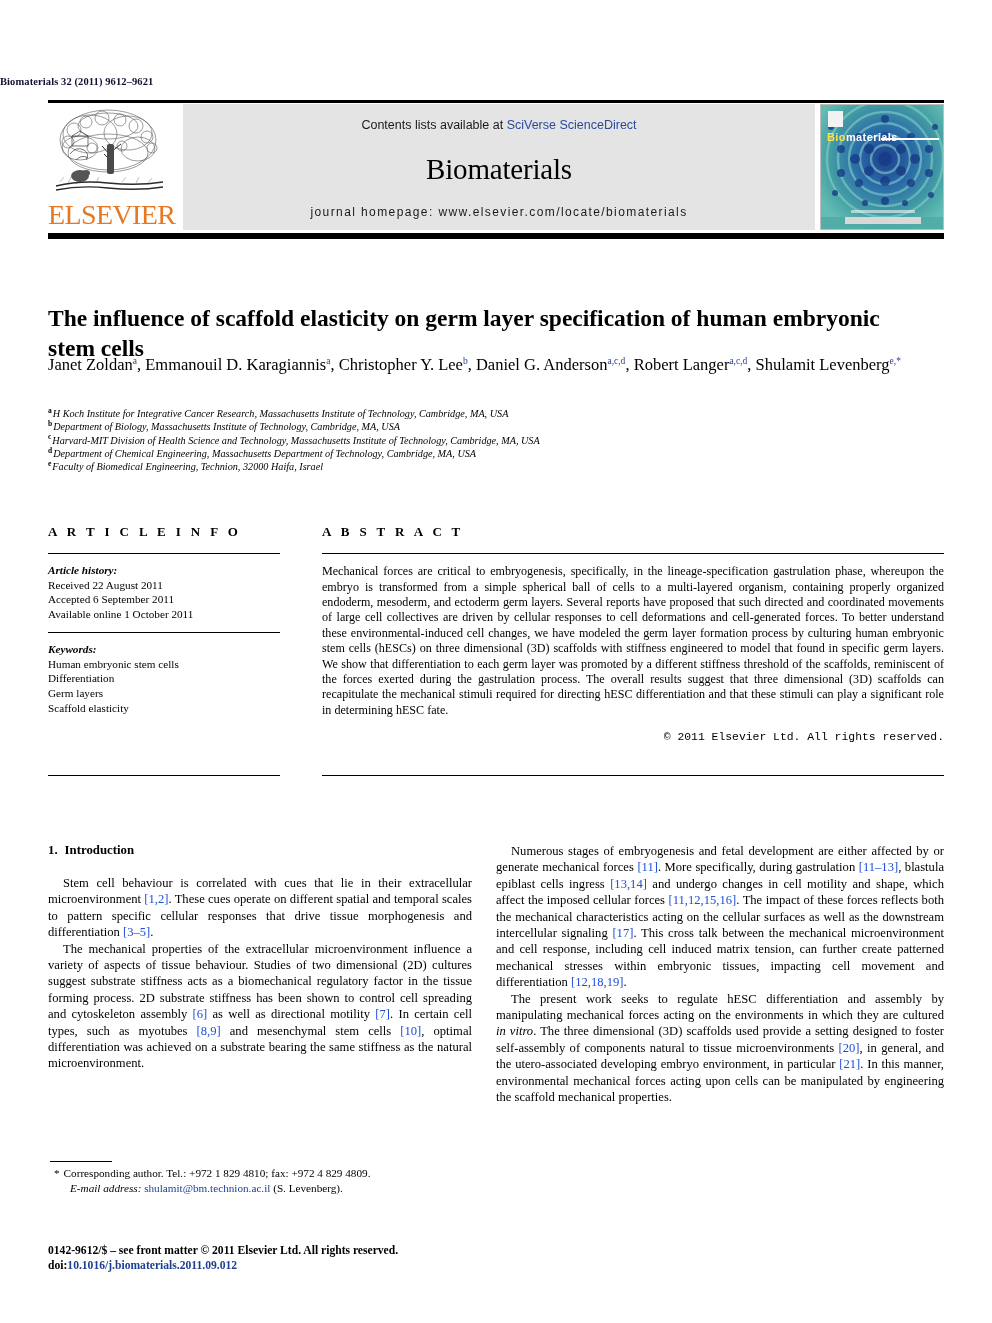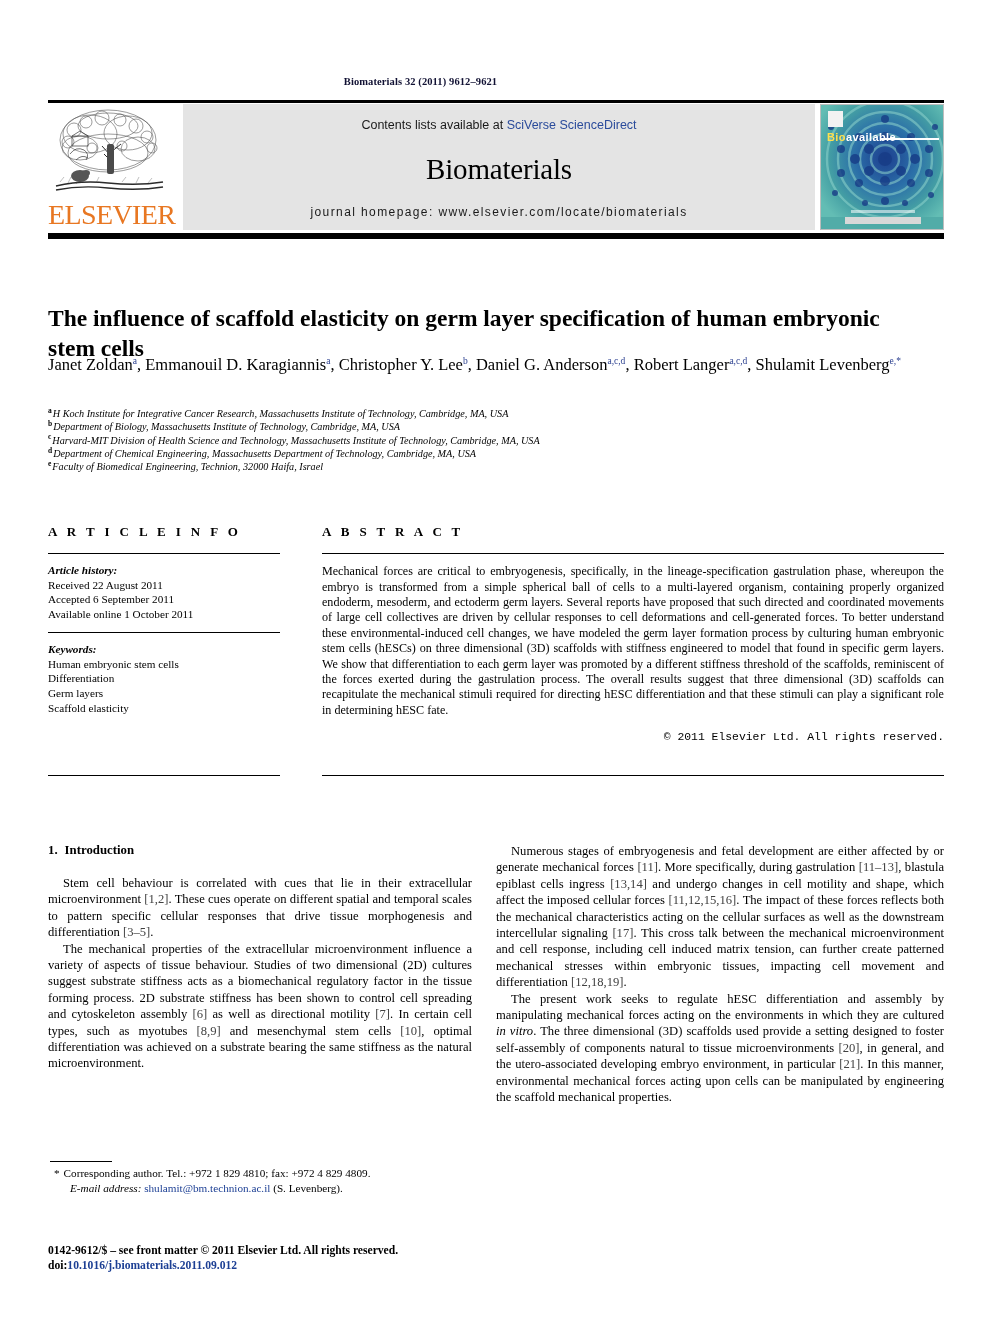--- a/index.html
+++ b/index.html
@@ -22,21 +22,20 @@
     width: 992px;
     height: 1323px;
   }
 
   
   .runhead {
     position: absolute;
     top: 76px;
     left: 0;
     width: 841px;
-    text-align: center;
     font-family: "Liberation Serif", serif;
     font-weight: bold;
     font-size: 10.5px;
     color: #111133;
     letter-spacing: 0.1px;
   }
 
   
   .masthead {
     position: absolute;
@@ -318,21 +317,21 @@
   .h1 .num { margin-right: 7px; }
   p.body {
     font-family: "Liberation Serif", serif;
     font-size: 12.6px;
     line-height: 16.4px;
     text-align: justify;
     margin: 0;
     text-indent: 15px;
   }
   p.body + p.body { margin-top: 0px; }
-  .ref { color: #404040; }
+  .ref { color: #1d4ed8; }
 
   
   .fn-rule {
     position: absolute;
     left: 50px;
     top: 1161px;
     width: 62px;
     height: 1px;
     background: #000;
   }
@@ -471,21 +470,21 @@
           <circle cx="44" cy="98" r="3"></circle>
             <circle cx="84" cy="98" r="3"></circle>
           <circle cx="14" cy="88" r="3"></circle>
             <circle cx="110" cy="90" r="3"></circle>
           <circle cx="10" cy="22" r="3"></circle>
             <circle cx="114" cy="22" r="3"></circle>
         </g>
         <rect x="0" y="112" width="124" height="14" fill="#4fa9a6" opacity="0.85"></rect>
       </svg>
       <div class="cover-elslogo"></div>
-      <div class="cover-word"><span class="bi">Bio</span><span>available</span></div>
+      <div class="cover-word"><span class="bi">Bio</span><span>materials</span></div>
       <div class="cover-stripe"></div>
       <div class="cover-footer2"></div>
       <div class="cover-footer"></div>
     </div>
   </div>
 
   <div class="rule-bottom"></div>
 
   <h1 class="title">The influence of scaffold elasticity on germ layer specification of human embryonic stem cells</h1>
   <div class="authors">Janet Zoldan<sup>a</sup>, Emmanouil D. Karagiannis<sup>a</sup>, Christopher Y. Lee<sup>b</sup>, Daniel G. Anderson<sup>a,c,d</sup>, Robert Langer<sup>a,c,d</sup>, Shulamit Levenberg<sup>e,*</sup></div>

